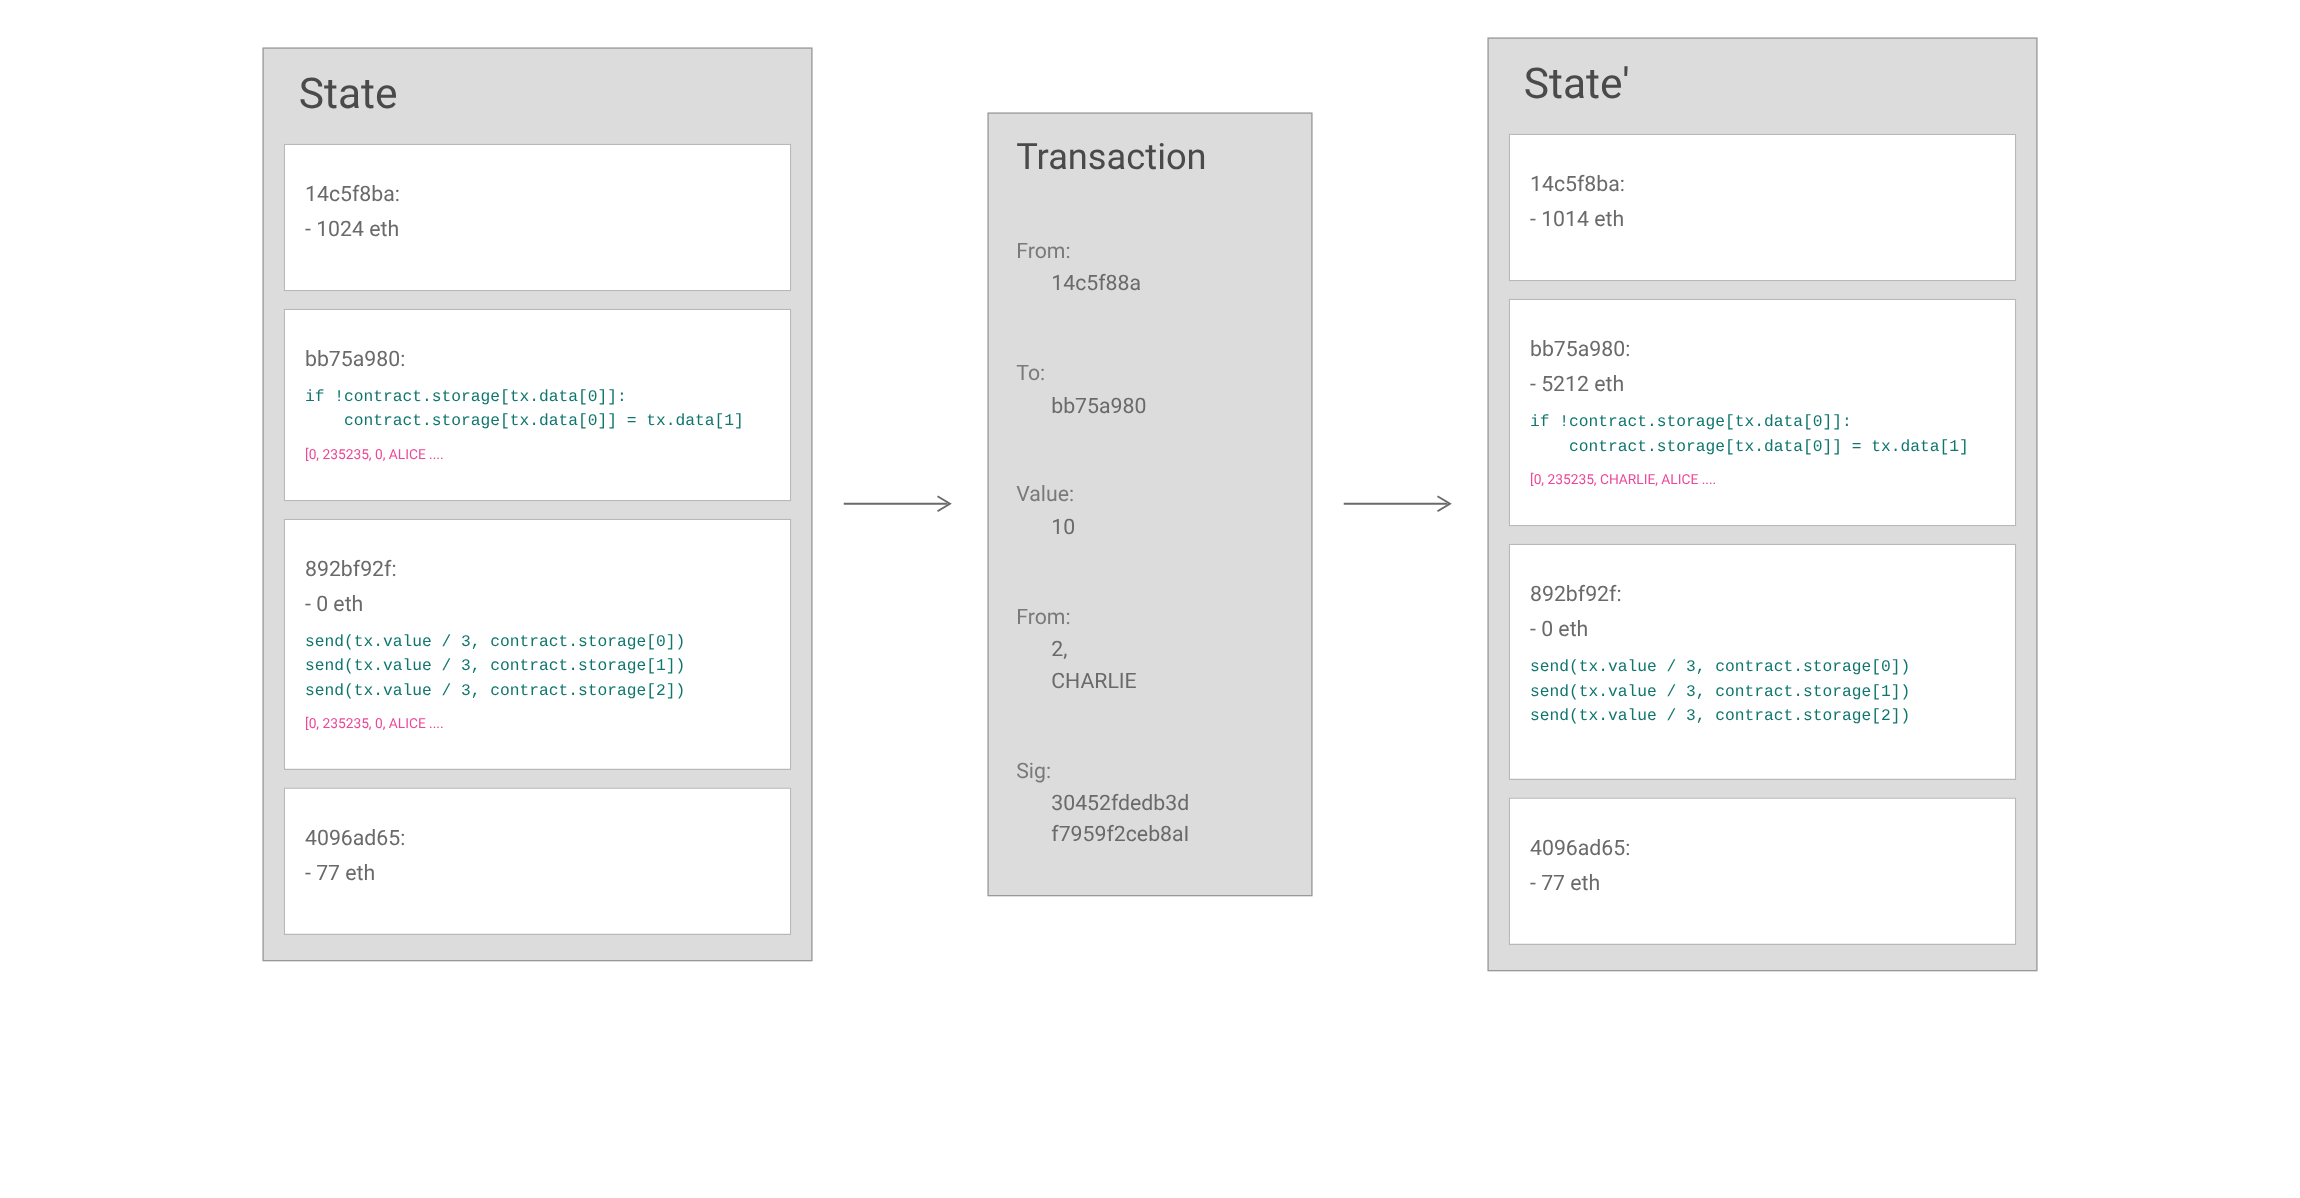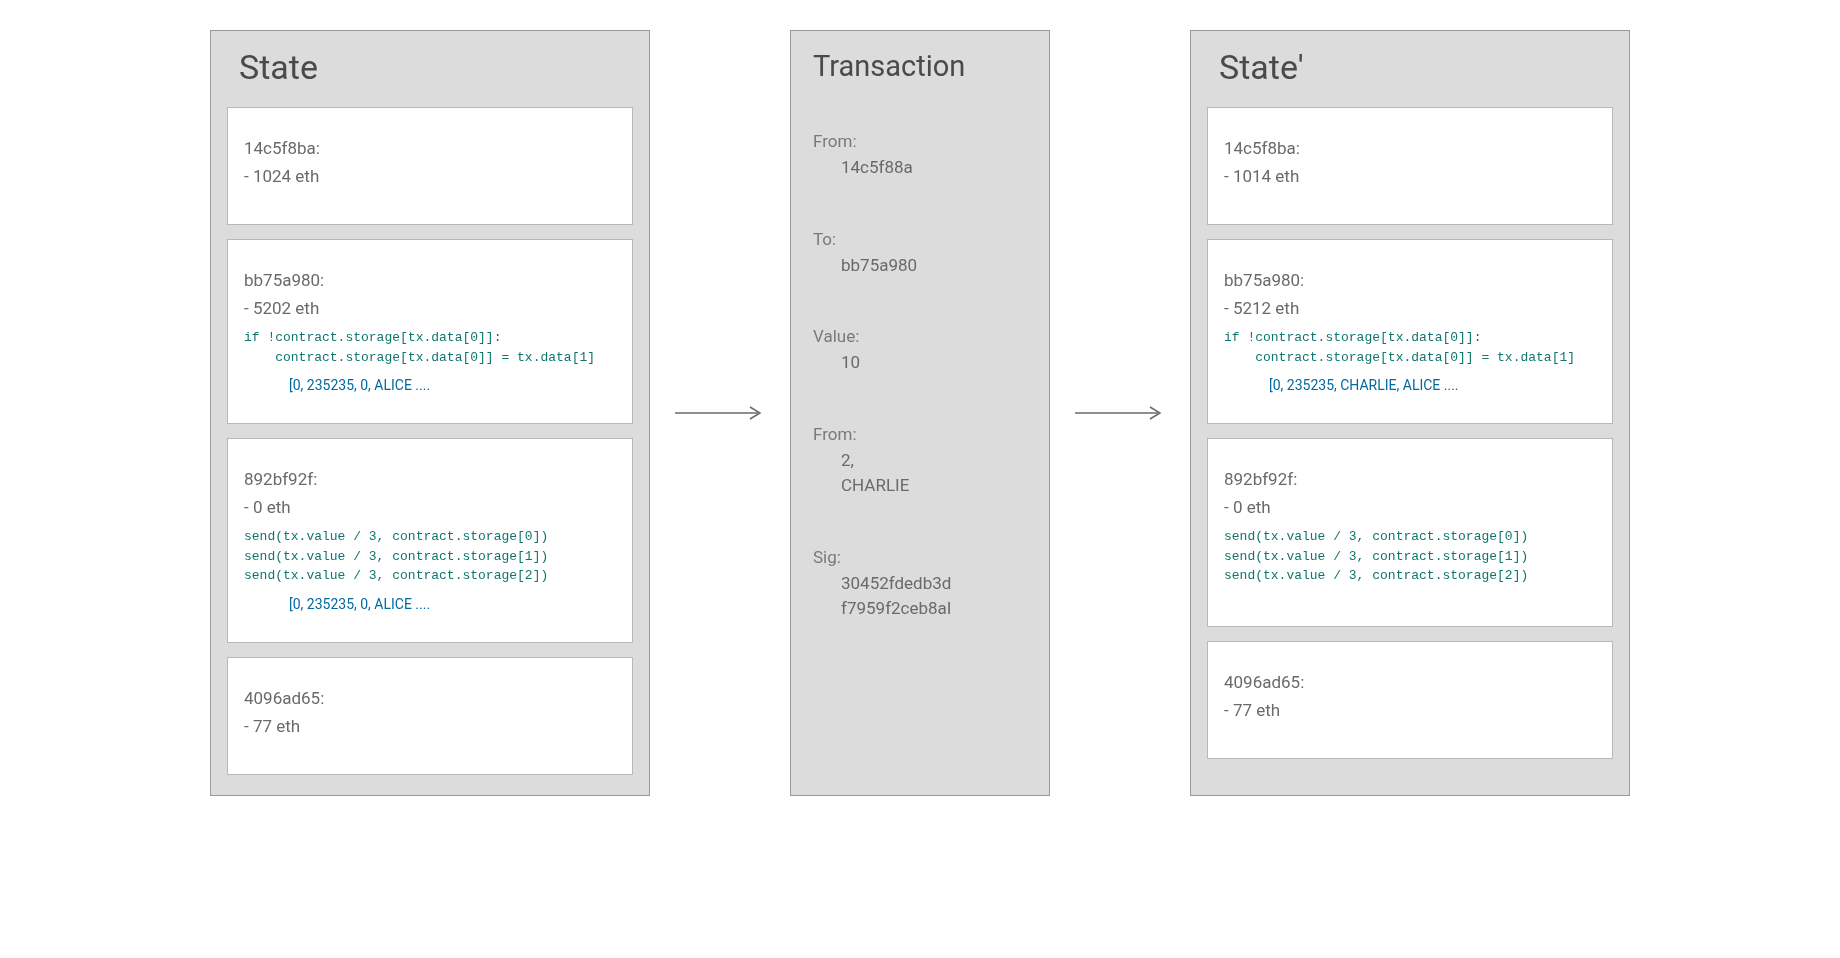--- a/index.html
+++ b/index.html
@@ -4,20 +4,21 @@
   <style>
     * { box-sizing: border-box; margin: 0; padding: 0; }
     body {
       font-family: -apple-system, BlinkMacSystemFont, 'Segoe UI', Roboto, Helvetica, Arial, sans-serif;
       background: #ffffff;
       padding: 30px;
       color: #5a5a5a;
     }
     .diagram-container {
       display: flex;
+      align-items: center;
       justify-content: center;
       gap: 10px;
     }
     .state-box {
       background: #dcdcdc;
       border: 1px solid #999999;
       padding: 16px 16px 20px 16px;
       width: 440px;
       flex-shrink: 0;
     }
@@ -47,24 +48,23 @@
     }
     .code-snippet {
       font-family: 'Courier New', Courier, monospace;
       font-size: 13px;
       color: #0f766e;
       white-space: pre;
       line-height: 1.5;
       margin: 10px 0;
     }
     .storage-line {
-      font-size: 14px;
-      color: #0369a1;
+      font-size: 11px;
+      color: #ec4899;
       margin-top: 10px;
-      margin-left: 45px;
     }
     .arrow-wrapper {
       display: flex;
       align-items: center;
       justify-content: center;
       width: 120px;
       flex-shrink: 0;
     }
     .arrow {
       width: 100px;
@@ -105,21 +105,20 @@
   <div class="state-box">
     <div class="state-title">State</div>
 
     <div class="account-card">
       <div class="account-addr">14c5f8ba:</div>
       <div class="account-balance">- 1024 eth</div>
     </div>
 
     <div class="account-card">
       <div class="account-addr">bb75a980:</div>
-      <div class="account-balance">- 5202 eth</div>
       <div class="code-snippet">if !contract.storage[tx.data[0]]:
     contract.storage[tx.data[0]] = tx.data[1]</div>
       <div class="storage-line">[0, 235235, 0, ALICE ....</div>
     </div>
 
     <div class="account-card">
       <div class="account-addr">892bf92f:</div>
       <div class="account-balance">- 0 eth</div>
       <div class="code-snippet">send(tx.value / 3, contract.storage[0])
 send(tx.value / 3, contract.storage[1])

